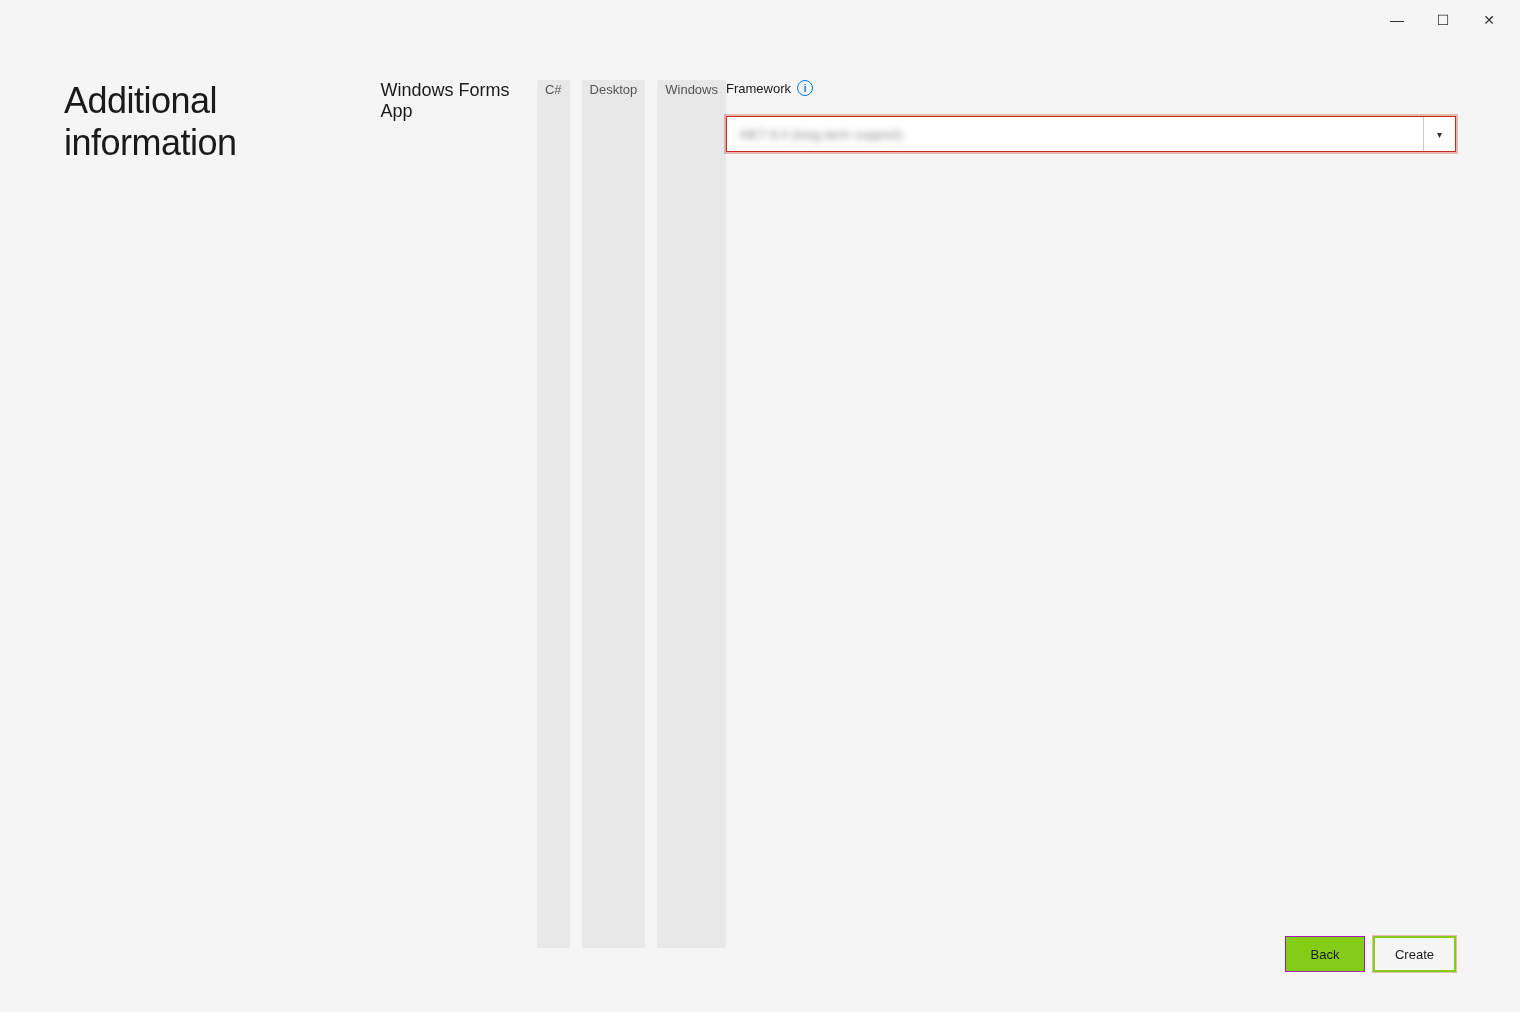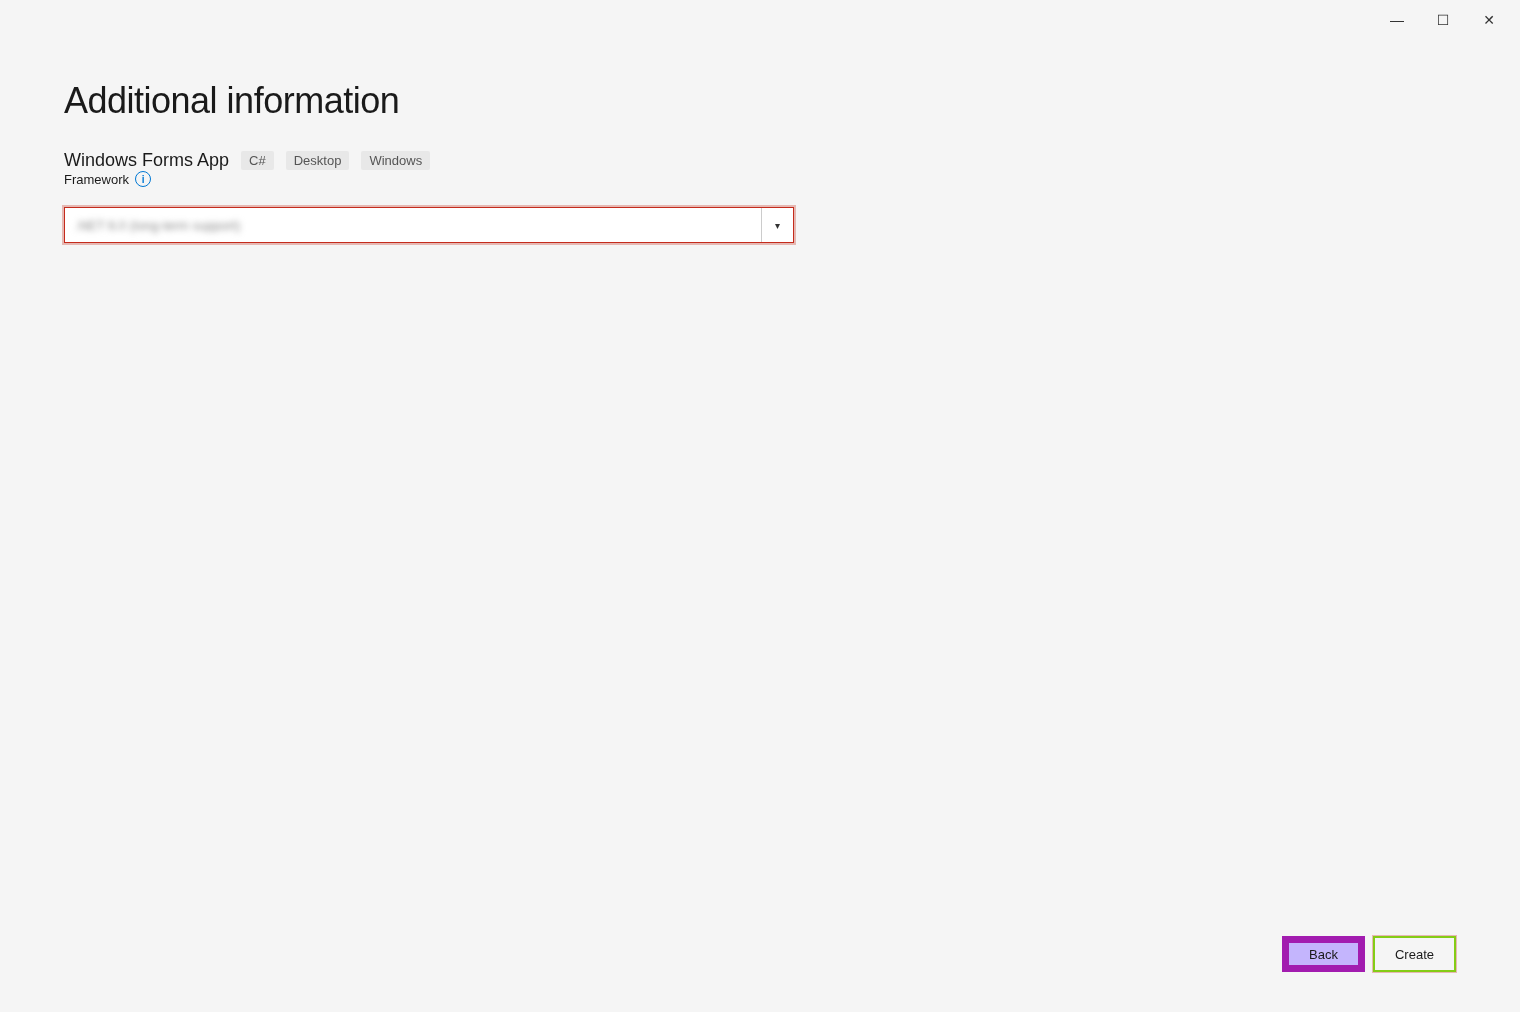--- a/index.html
+++ b/index.html
@@ -47,34 +47,33 @@
       cursor: pointer;
       font-size: 14px;
       color: #333;
     }
 
     .content {
       flex: 1;
       padding: 40px 64px 64px 64px;
       position: relative;
       display: flex;
-      flex-direction: column;
+      flex-direction: row;
     }
 
     .page-title {
       font-size: 36px;
       font-weight: 300;
       color: #1a1a1a;
       margin-bottom: 28px;
       letter-spacing: -0.5px;
     }
 
     .project-info {
       display: flex;
-      align-items: center;
       gap: 12px;
     }
 
     .project-name {
       font-size: 18px;
       font-weight: 400;
       color: #1a1a1a;
     }
 
     .tag {
@@ -157,22 +156,22 @@
       display: flex;
       gap: 8px;
       align-items: center;
     }
 
     .btn {
       height: 36px;
       padding: 0 20px;
       font-size: 13px;
       cursor: pointer;
-      border: 7px solid #a21caf;
-      background: #c4b5fd;
+      border: 1px solid #a21caf;
+      background: #84cc16;
       color: #1a1a1a;
       min-width: 80px;
     }
 
     .btn-primary {
       border: 2px solid #84cc16;
       background: #f5f5f5;
       color: #1a1a1a;
       outline: 1px solid rgba(196, 43, 28, 0.3);
     }

